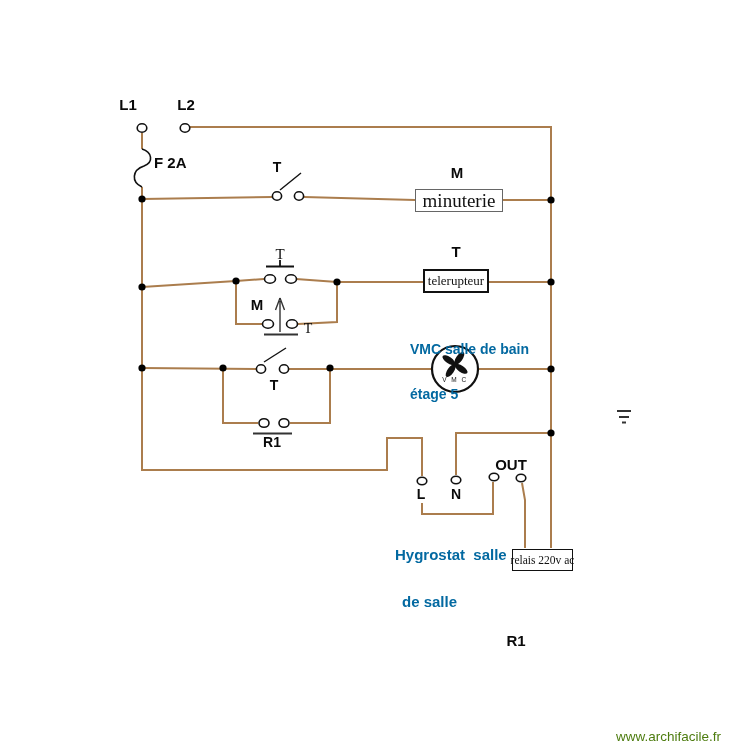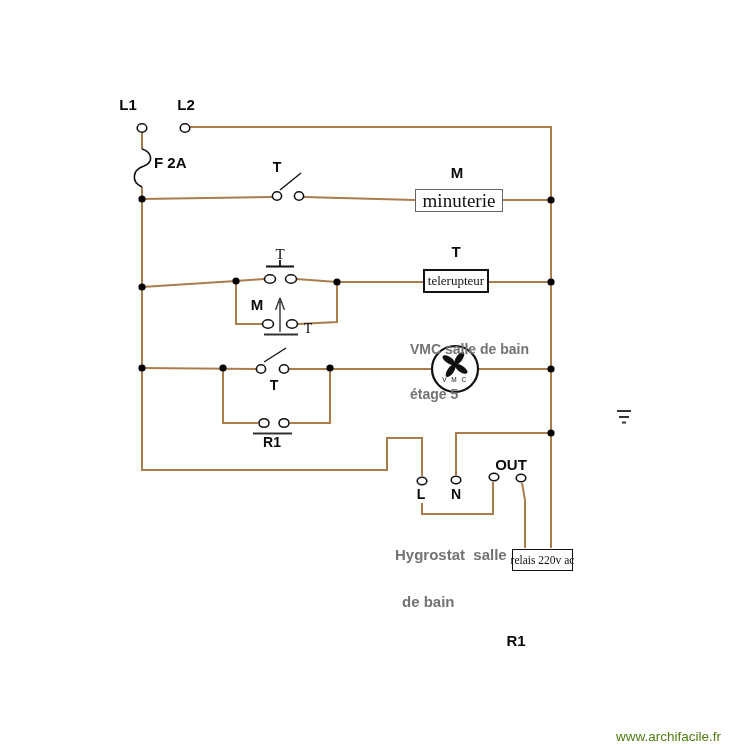--- a/index.html
+++ b/index.html
@@ -3,21 +3,21 @@
 <meta charset="utf-8">
 <style>
   html,body{margin:0;padding:0;background:#fff;}
   #stage{position:relative;width:750px;height:750px;background:#ffffff;overflow:hidden;
          font-family:"Liberation Sans",sans-serif;color:#0a0a0a;}
   #wires-svg{position:absolute;left:0;top:0;}
   .lbl{position:absolute;transform:translate(-50%,-50%);font-weight:bold;
        font-size:14px;white-space:pre;line-height:1;color:#0a0a0a;}
   .lbl.big{font-size:15px;}
   .serif{font-family:"Liberation Serif",serif;font-weight:normal;}
-  .block{position:absolute;transform:none;font-weight:bold;white-space:pre;color:#737373;}
+  .block{position:absolute;transform:none;font-weight:bold;white-space:pre;color:#0369a1;}
   .vmc-title{left:410px;top:312px;font-size:14px;line-height:15px;}
   .prise{left:440px;top:395px;width:110px;text-align:center;font-size:13.5px;line-height:14.5px;}
   .hygro{left:395px;top:516px;font-size:15px;line-height:15.5px;}
   .hygro .l2i{padding-left:7px;}
   .cbox{position:absolute;display:flex;align-items:center;justify-content:center;
         background:#fff;font-family:"Liberation Serif",serif;color:#111;box-sizing:border-box;white-space:nowrap;}
   .minuterie-box{left:415px;top:189px;width:88px;height:23px;border:1.5px solid #666;font-size:19px;}
   .telerupteur-box{left:423px;top:269px;width:66px;height:24px;border:2.5px solid #111;font-size:13px;}
   .relais-box{left:512px;top:549px;width:61px;height:22px;border:1.5px solid #111;font-size:11.5px;}
   .fan-text{position:absolute;left:455px;top:379px;transform:translate(-50%,-50%);
@@ -154,20 +154,20 @@
   <div class="lbl" style="left:272px;top:442px;">R1</div>
   <div class="fan-text">V M C</div>
 
 
   <div class="lbl big" style="left:511px;top:464px;">OUT</div>
   <div class="lbl" style="left:421px;top:494px;">L</div>
   <div class="lbl" style="left:456px;top:494px;">N</div>
 
   <div class="block hygro">
     <div>Hygrostat  salle</div>
-    <div class="l2i">de bain</div>
+    <div class="l2i">de salle</div>
   </div>
 
   <div class="cbox relais-box">relais 220v ac</div>
   <div class="lbl big" style="left:516px;top:640px;">R1</div>
 
   <div class="watermark">www.archifacile.fr</div>
 </div>
 
 </body></html>

